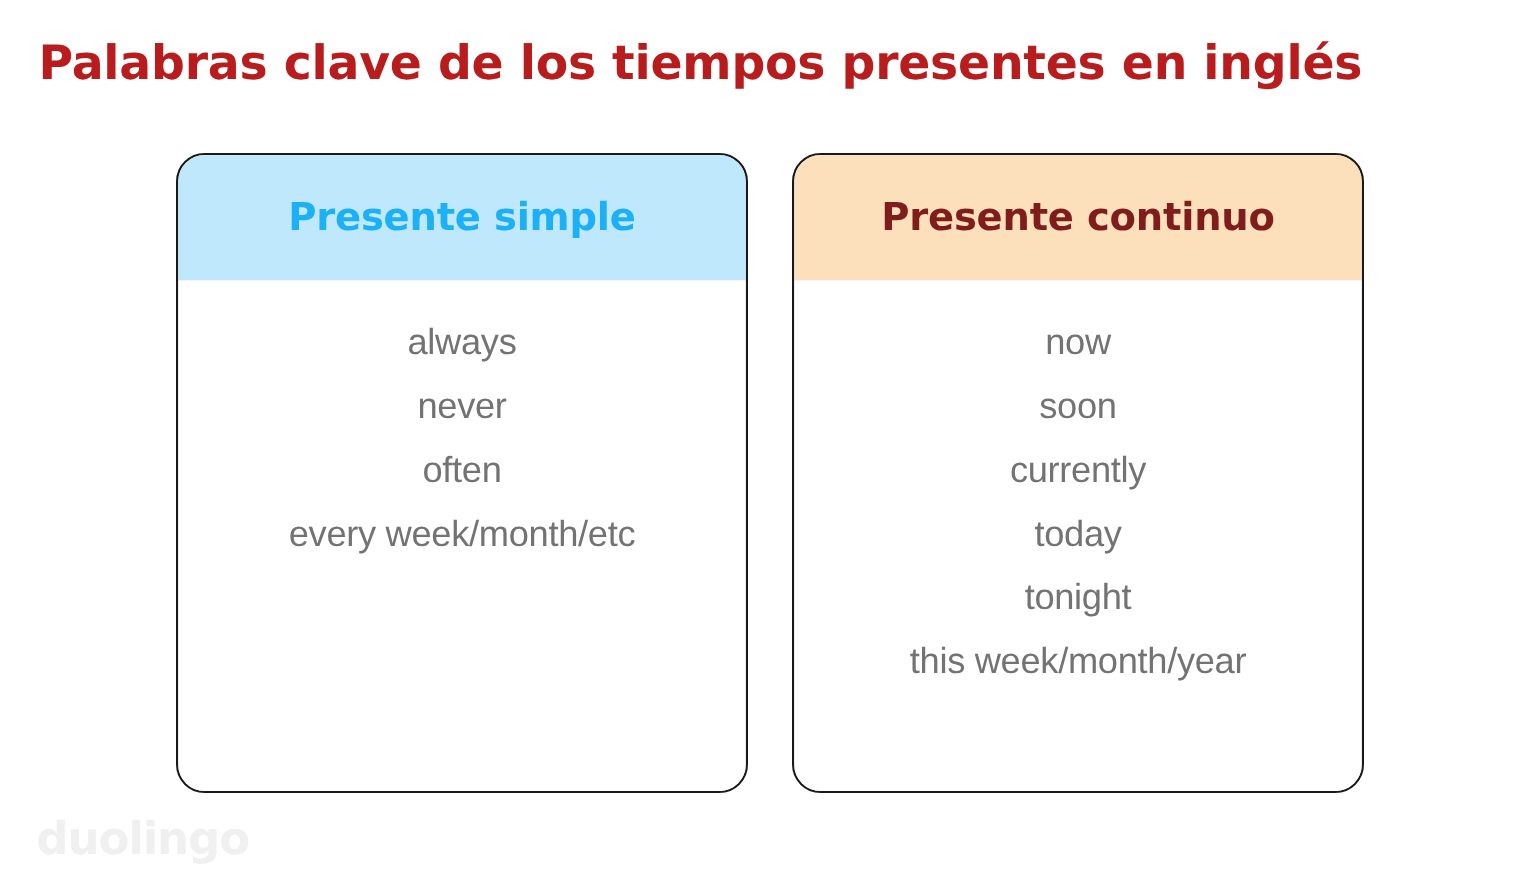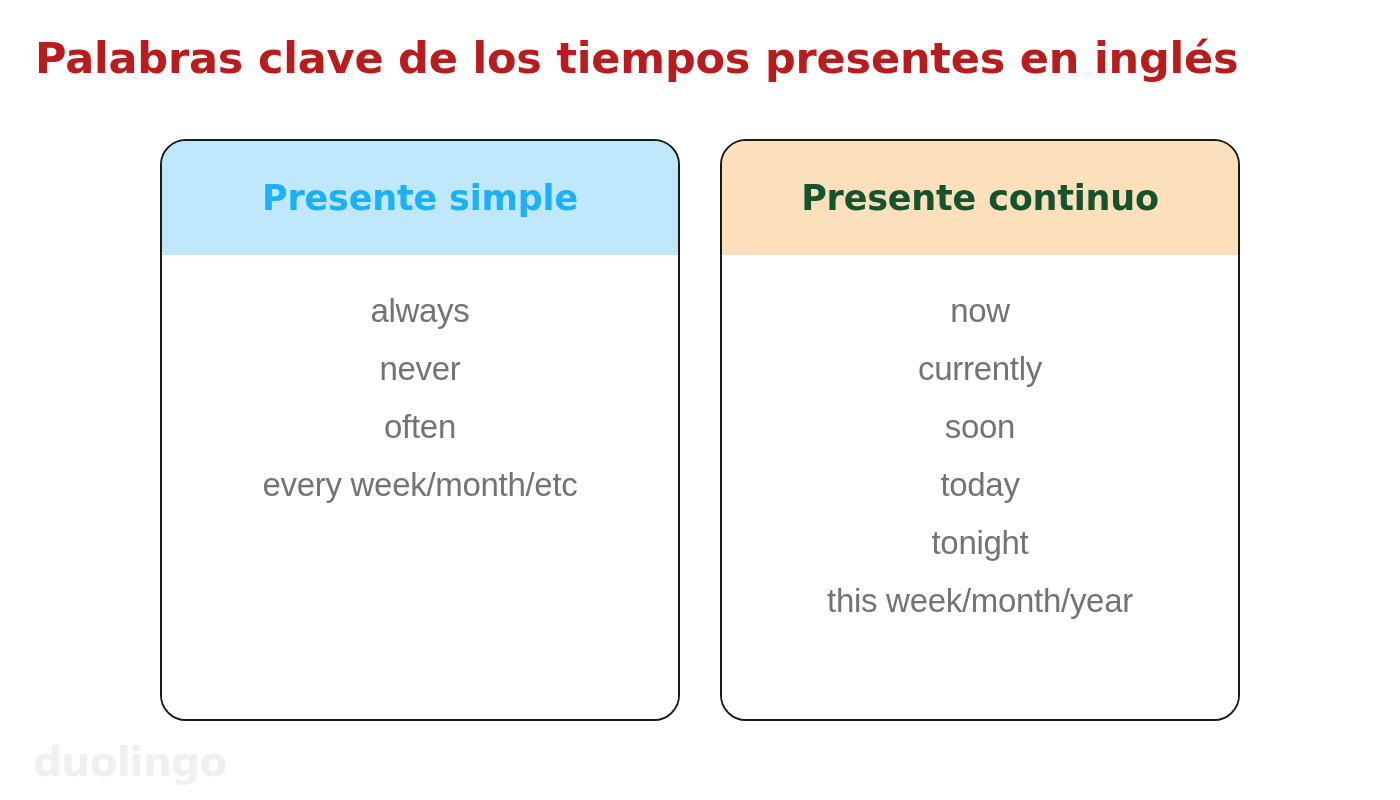--- a/index.html
+++ b/index.html
@@ -110,27 +110,27 @@
     </div>
     <div class="card-body">
       <div class="word-item">always</div>
       <div class="word-item">never</div>
       <div class="word-item">often</div>
       <div class="word-item">every week/month/etc</div>
     </div>
   </div>
 
   <div class="card">
-    <div class="card-header" style="background:#fce0bb;color:#14532d;">
+    <div class="card-header" style="background:#fce0bb;color:#7f1d1d;">
       <span>Presente continuo</span>
     </div>
     <div class="card-body">
       <div class="word-item">now</div>
+      <div class="word-item">soon</div>
       <div class="word-item">currently</div>
-      <div class="word-item">soon</div>
       <div class="word-item">today</div>
       <div class="word-item">tonight</div>
       <div class="word-item">this week/month/year</div>
     </div>
   </div>
 
 </div>
 
 <div class="logo">duolingo</div>
 

